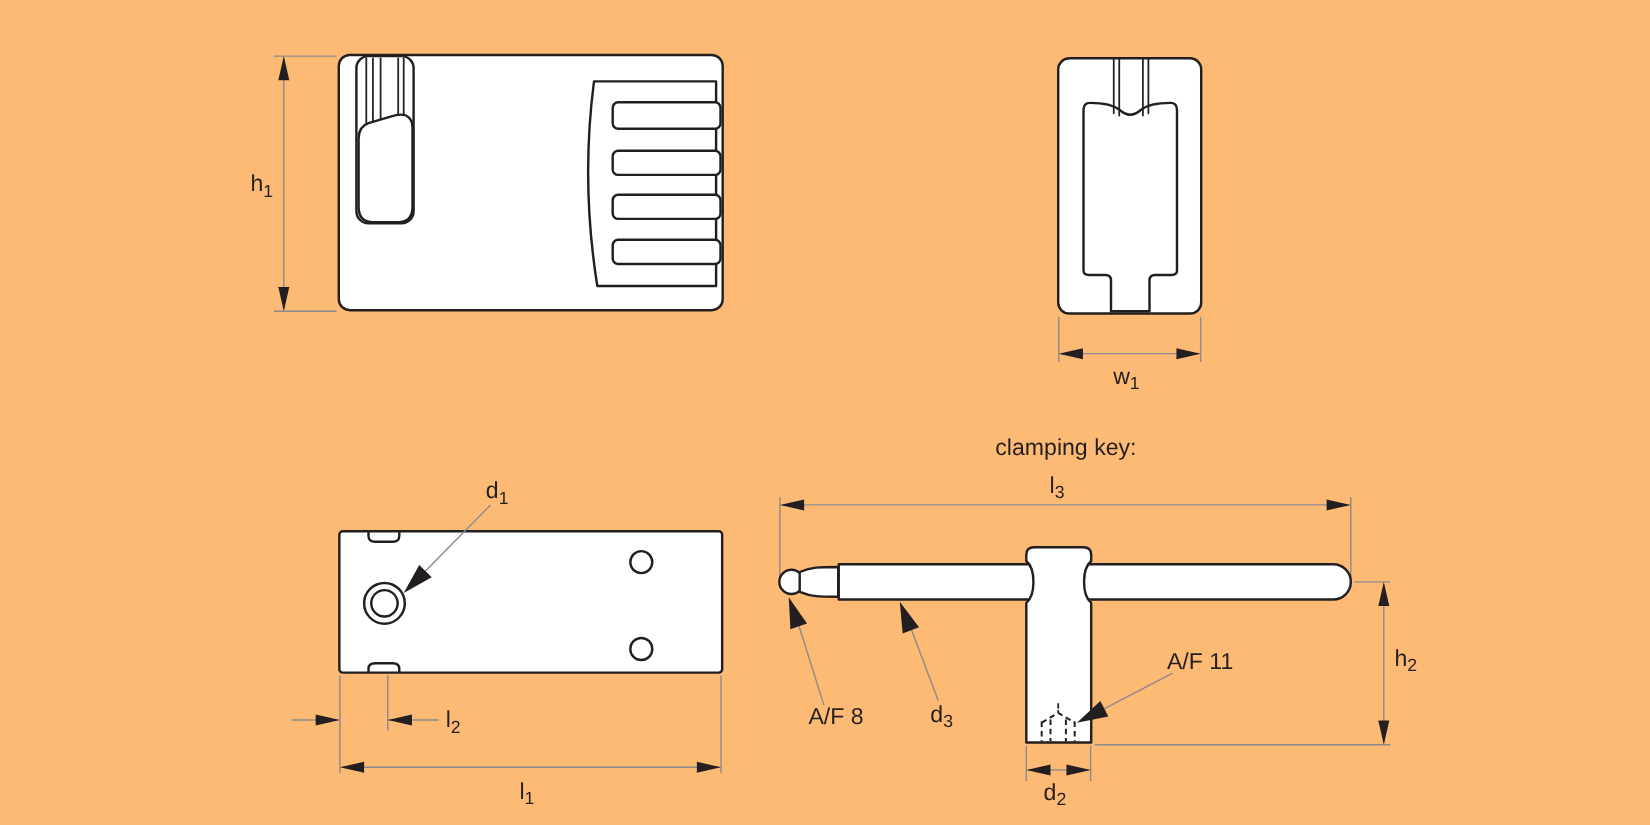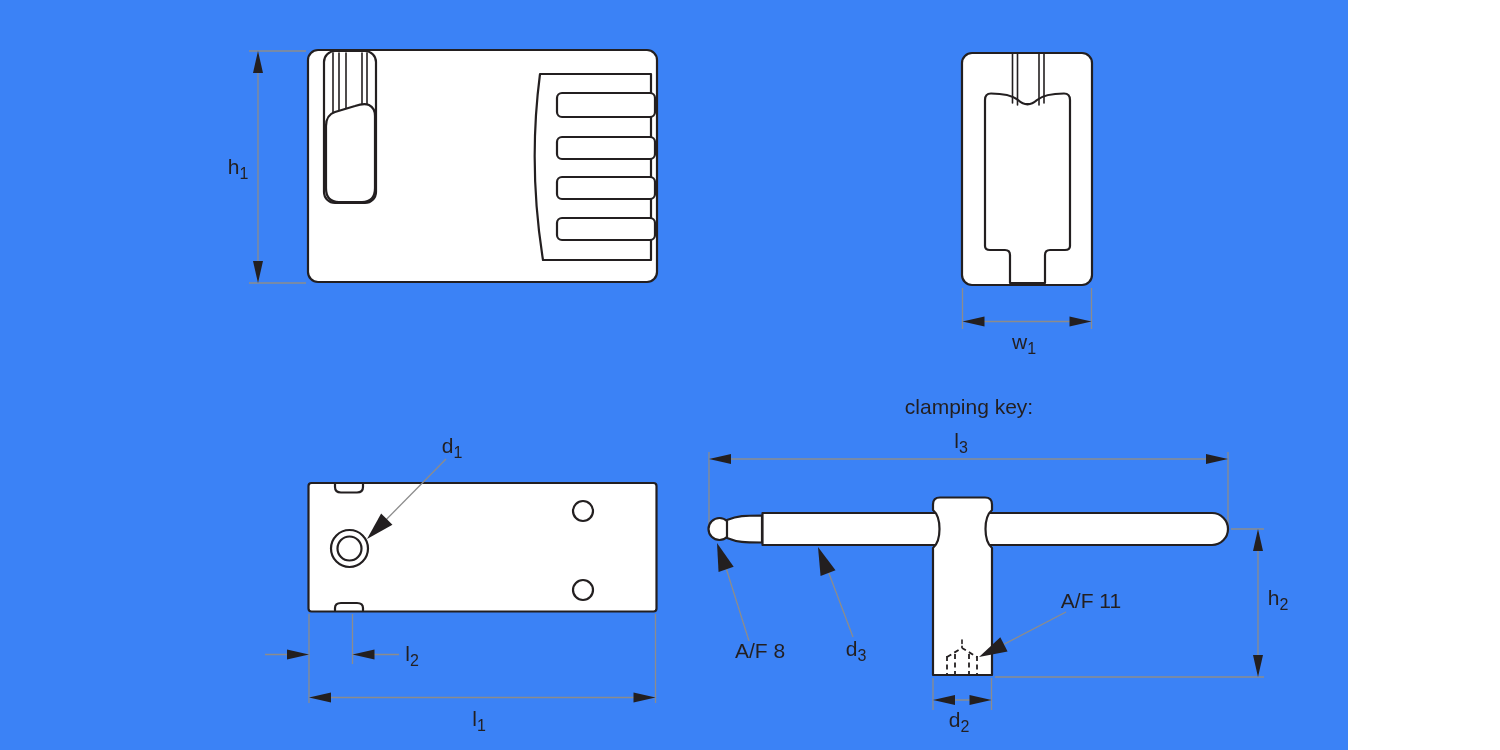--- a/index.html
+++ b/index.html
@@ -1,16 +1,16 @@
 <!DOCTYPE html>
 <html><head>
 <meta charset="utf-8">
 <style>
   html,body{margin:0;padding:0;background:#ffffff;}
-  .stage{position:relative;width:1348px;height:750px;background:#3b82f6;overflow:hidden;}
+  .stage{position:relative;width:1500px;height:750px;background:#fdba74;overflow:hidden;}
   svg{display:block;}
   .lbl{font-family:"Liberation Sans","DejaVu Sans",sans-serif;font-size:21px;fill:#231f20;}
   .lbl .sub{font-size:16px;}
   .title-lbl{font-family:"Liberation Sans","DejaVu Sans",sans-serif;font-size:21px;fill:#231f20;}
   .outline{fill:#ffffff;stroke:#231f20;stroke-width:2.2;stroke-linejoin:round;stroke-linecap:round;}
   .outline-open{fill:none;stroke:#231f20;stroke-width:2.2;stroke-linejoin:round;stroke-linecap:round;}
   .thinline{fill:none;stroke:#231f20;stroke-width:1.6;stroke-linecap:round;}
   .dim{stroke:#8c8c8c;stroke-width:1.3;fill:none;}
   .arr{fill:#231f20;stroke:none;}
   .dashed{fill:none;stroke:#231f20;stroke-width:1.8;stroke-dasharray:5 3.5;stroke-linecap:butt;}

